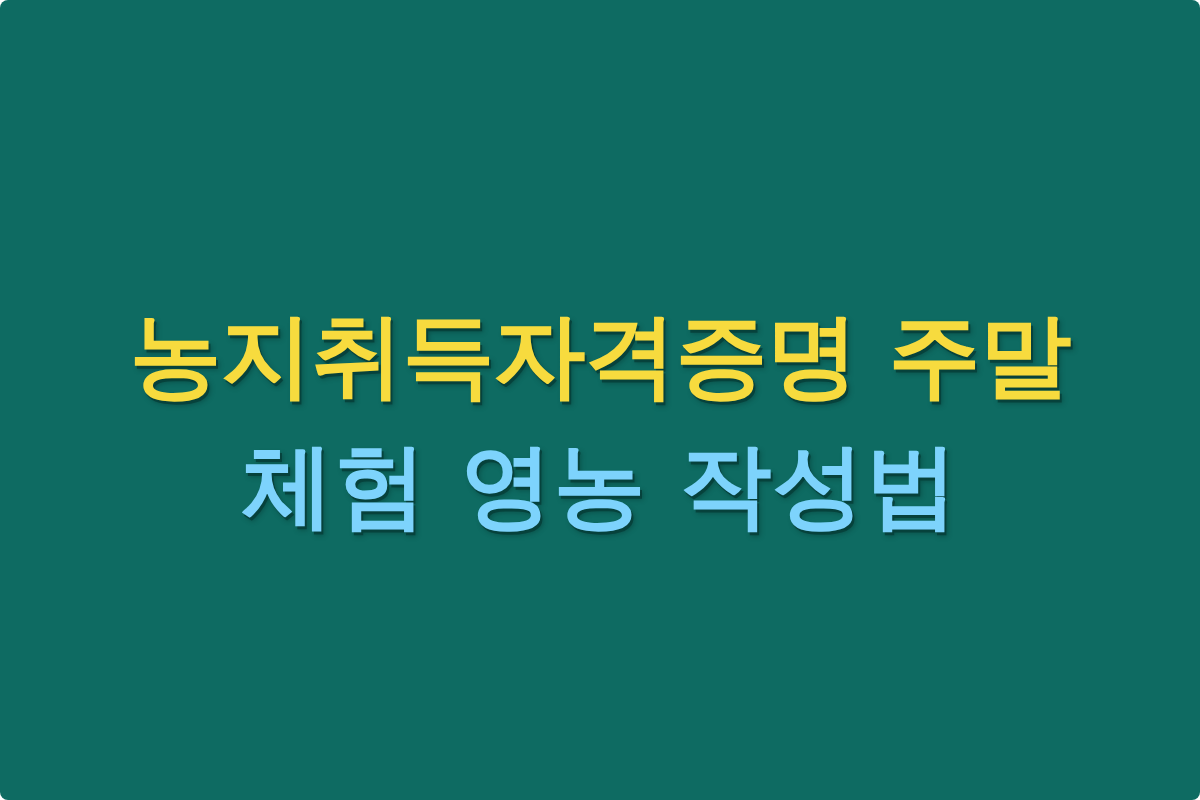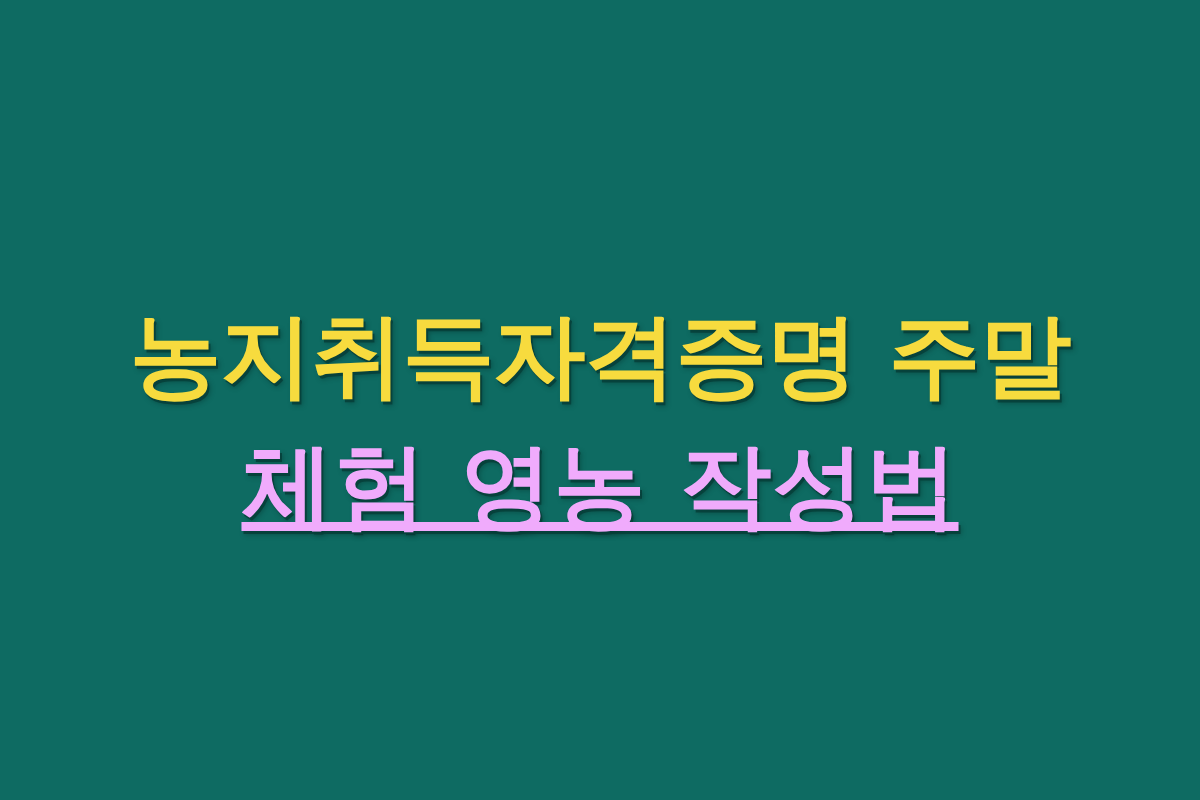--- a/index.html
+++ b/index.html
@@ -51,23 +51,23 @@
   }
 
   
   .headline-line + .headline-line {
     letter-spacing: 1px;
   }
 </style>
 </head>
 <body>
 
-<div id="title-card" style="background: rgb(14, 107, 98);">
+<div id="title-card" style="background: rgb(14, 107, 98); border-radius: 8px;">
 
   <div id="headline-block">
 
     <span class="headline-line" style="color: rgb(247, 219, 62);">농지취득자격증명 주말</span>
 
-    <span class="headline-line" style="color: #f0abfc; text-decoration: underline;">체험 영농 작성법</span>
+    <span class="headline-line" style="color: #7dd3fc;">체험 영농 작성법</span>
 
   </div>
 
 </div>
 
 </body></html>

